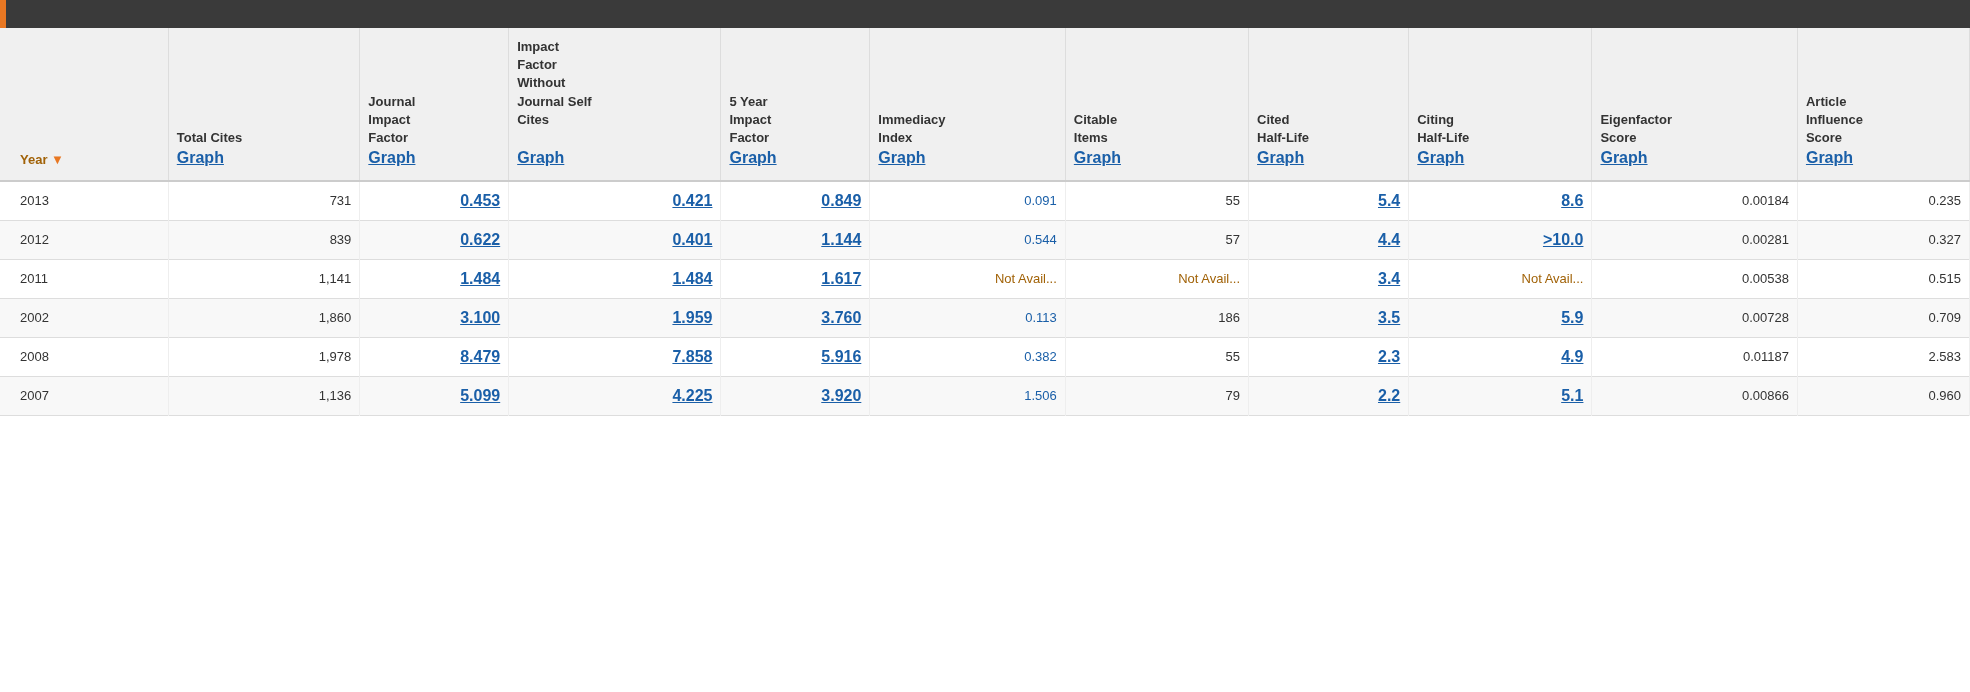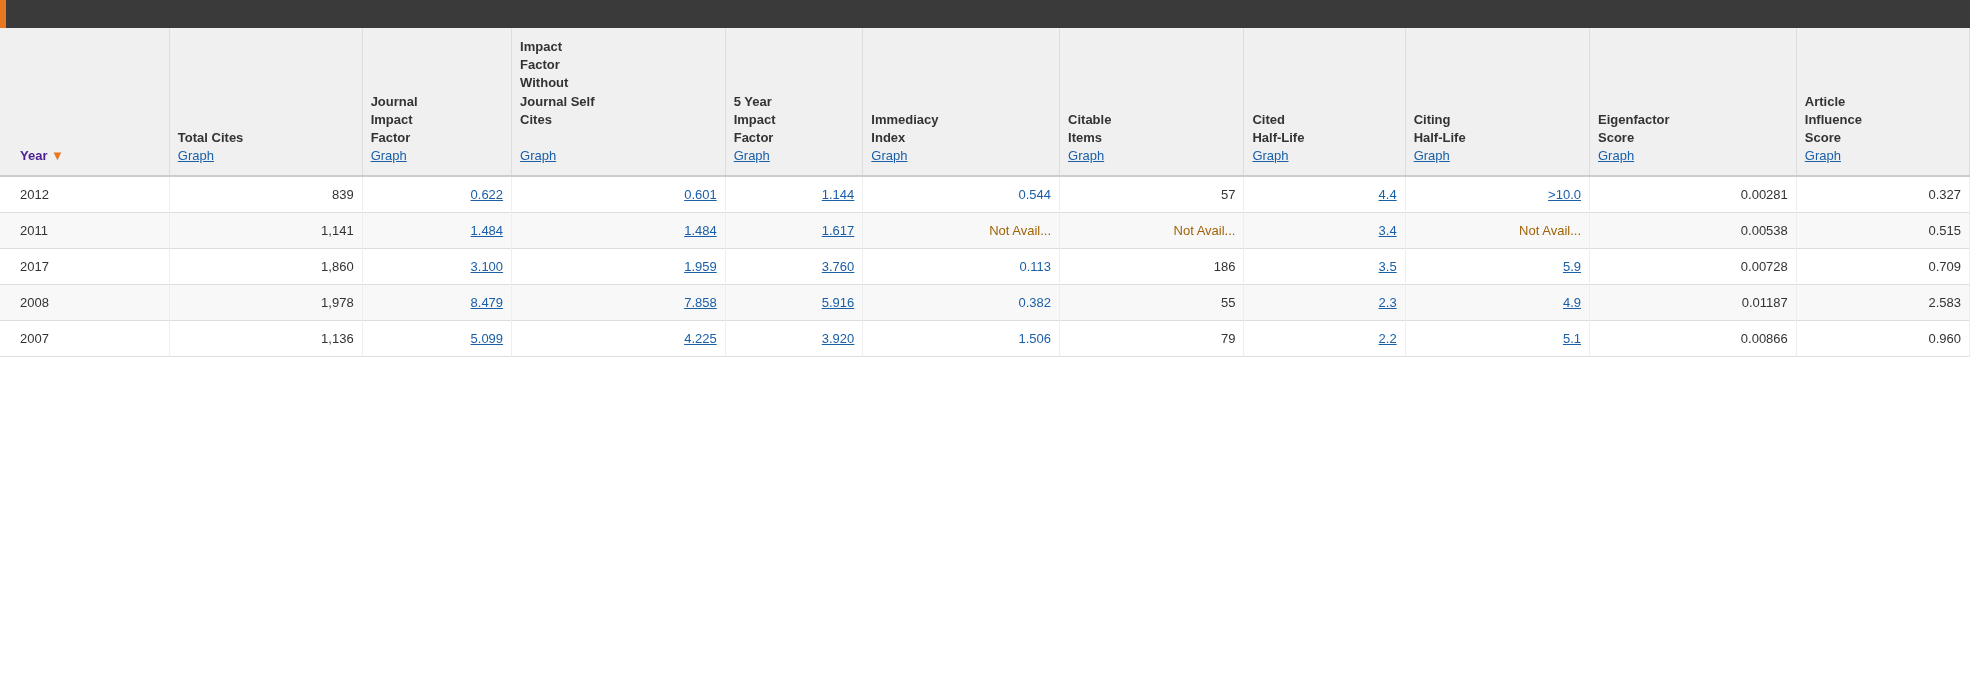--- a/index.html
+++ b/index.html
@@ -43,27 +43,27 @@
     }
 
     th:first-child {
       text-align: left;
       padding-left: 20px;
     }
 
     th a, td a {
       color: #1a5fa8;
       text-decoration: underline;
-      font-weight: normal;
-      font-size: 13px;
+      font-weight: bold;
+      font-size: 16px;
       cursor: pointer;
     }
 
     .year-header {
-      color: #4c1d95;
+      color: #a16207;
       font-weight: bold;
     }
 
     .sort-arrow {
       display: inline-block;
       color: #e87722;
     }
 
     tbody tr {
       border-bottom: 1px solid #ddd;
@@ -150,25 +150,38 @@
           Eigenfactor<br>Score<br>
           <a>Graph</a>
         </th>
         <th>
           Article<br>Influence<br>Score<br>
           <a>Graph</a>
         </th>
       </tr>
     </thead>
     <tbody id="table-body">
+    <tr>
+          <td>2013</td>
+          <td>731</td>
+          <td class="link-val"><a>0.453</a></td>
+          <td class="link-val"><a>0.421</a></td>
+          <td class="link-val"><a>0.849</a></td>
+          <td class="link-val">0.091</td>
+          <td>55</td>
+          <td class="link-val"><a>5.4</a></td>
+          <td class="link-val"><a>8.6</a></td>
+          <td>0.00184</td>
+          <td>0.235</td>
+        </tr>
         <tr>
           <td>2012</td>
           <td>839</td>
           <td class="link-val"><a>0.622</a></td>
-          <td class="link-val"><a>0.601</a></td>
+          <td class="link-val"><a>0.401</a></td>
           <td class="link-val"><a>1.144</a></td>
           <td class="link-val">0.544</td>
           <td>57</td>
           <td class="link-val"><a>4.4</a></td>
           <td class="link-val"><a>&gt;10.0</a></td>
           <td>0.00281</td>
           <td>0.327</td>
         </tr>
         <tr>
           <td>2011</td>
@@ -177,21 +190,21 @@
           <td class="link-val"><a>1.484</a></td>
           <td class="link-val"><a>1.617</a></td>
           <td class="not-avail">Not Avail...</td>
           <td class="not-avail">Not Avail...</td>
           <td class="link-val"><a>3.4</a></td>
           <td class="not-avail">Not Avail...</td>
           <td>0.00538</td>
           <td>0.515</td>
         </tr>
         <tr>
-          <td>2017</td>
+          <td>2002</td>
           <td>1,860</td>
           <td class="link-val"><a>3.100</a></td>
           <td class="link-val"><a>1.959</a></td>
           <td class="link-val"><a>3.760</a></td>
           <td class="link-val">0.113</td>
           <td>186</td>
           <td class="link-val"><a>3.5</a></td>
           <td class="link-val"><a>5.9</a></td>
           <td>0.00728</td>
           <td>0.709</td>

